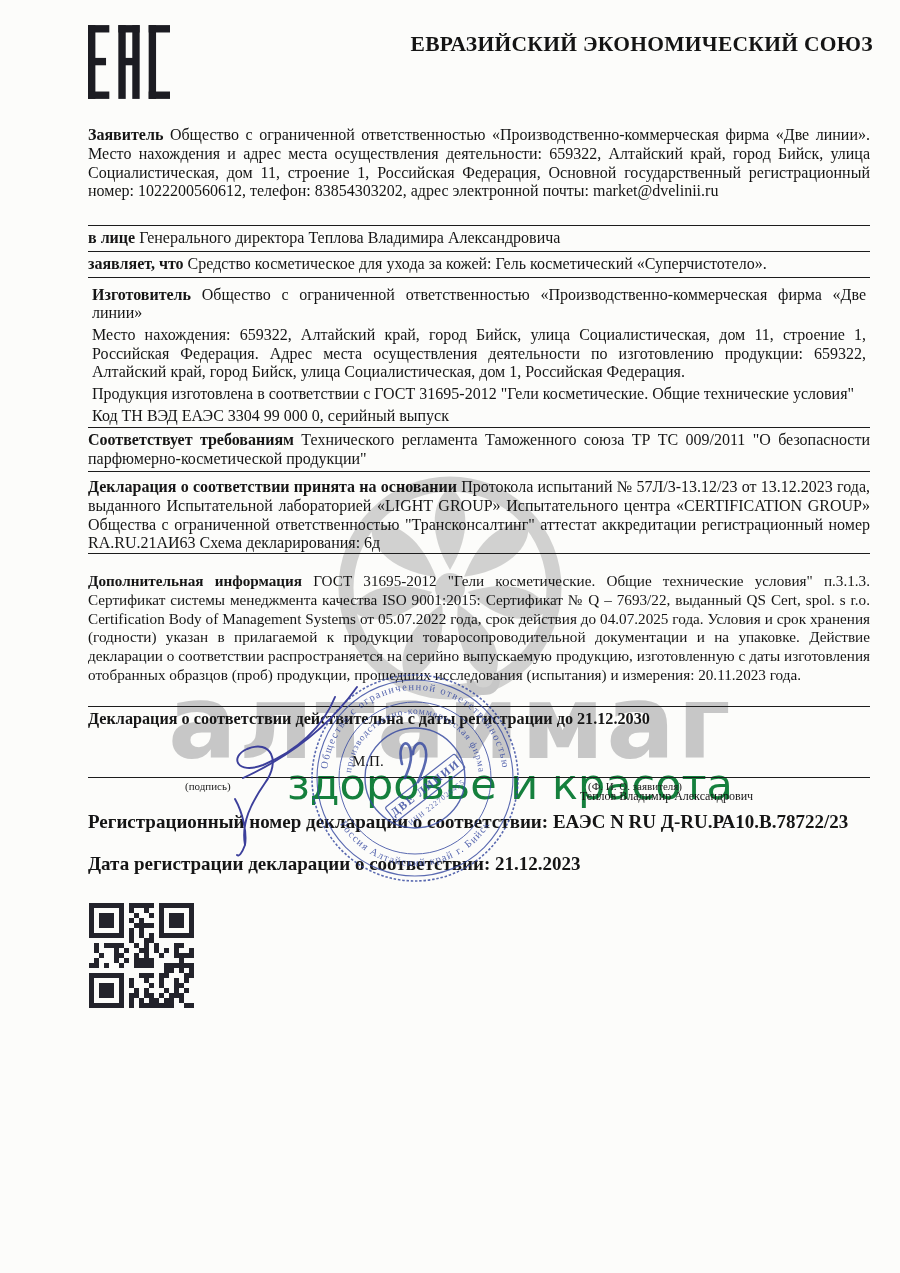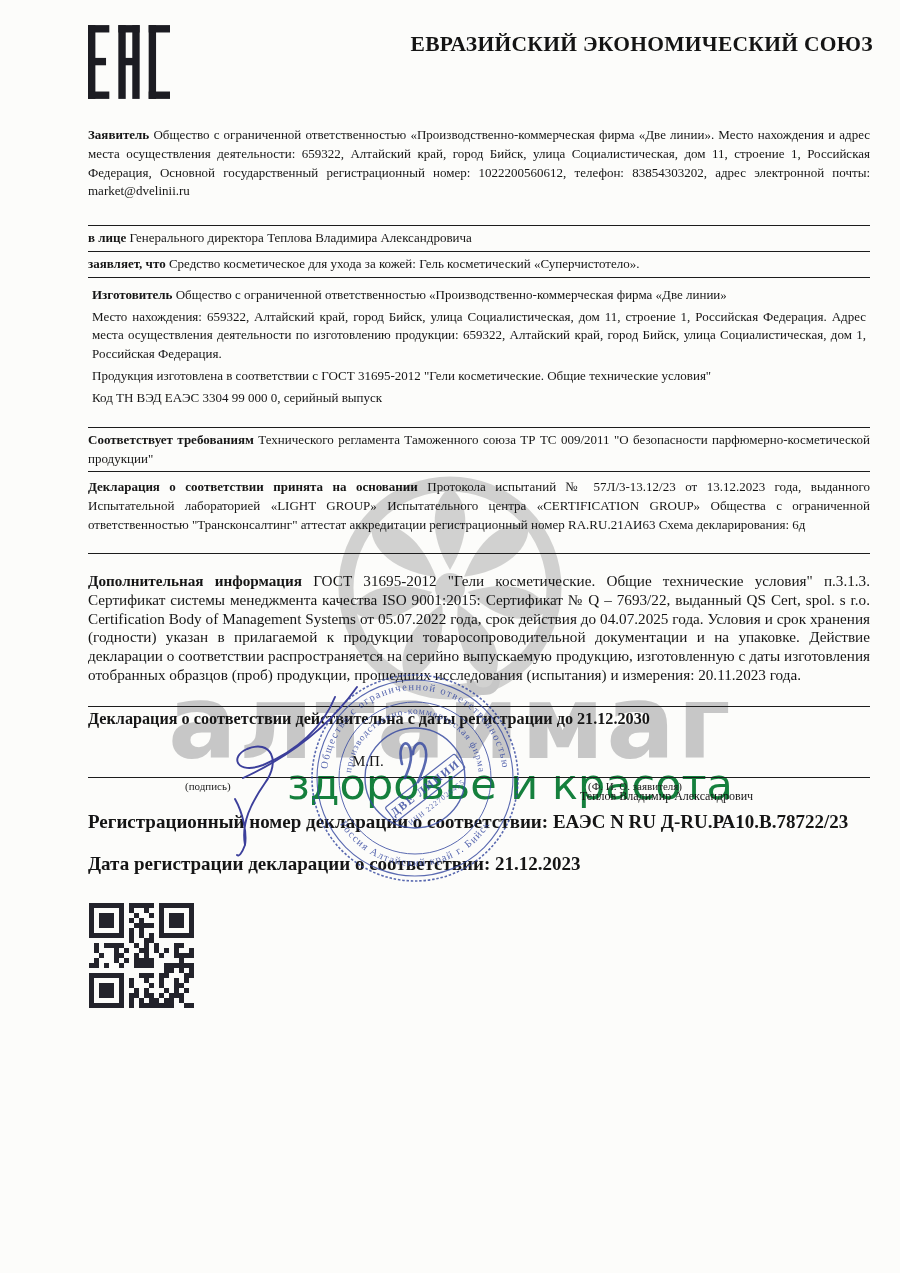--- a/index.html
+++ b/index.html
@@ -25,21 +25,21 @@
   
   .content{position:absolute; left:88px; top:0; width:782px; z-index:1;}
   .abs{position:absolute;}
   .title{
     left:145px; top:31px; width:640px; text-align:right;
     font-weight:bold; font-size:21.5px; line-height:26.5px; color:#141414;
     letter-spacing:.3px;
   }
   .para{
     width:782px; text-align:justify;
-    font-size:13px; line-height:18.8px;
+    font-size:16px; line-height:18.8px;
   }
   .para b{font-weight:bold;}
   .manuf p{margin:4px; line-height:18.2px;}
   .addinfo{font-size:15.2px; line-height:18.8px;}
   .rule{width:782px; border-top:1.6px solid #1c1c1c; height:0;}
   .validity{font-weight:bold; font-size:16.2px; white-space:nowrap;}
   .caption{font-size:11px; color:#222;}
   .name{font-size:12px; white-space:nowrap;margin-top:36px;}
   .mp{font-size:15px;}
   .regline{font-weight:bold; font-size:19px; white-space:nowrap;}

